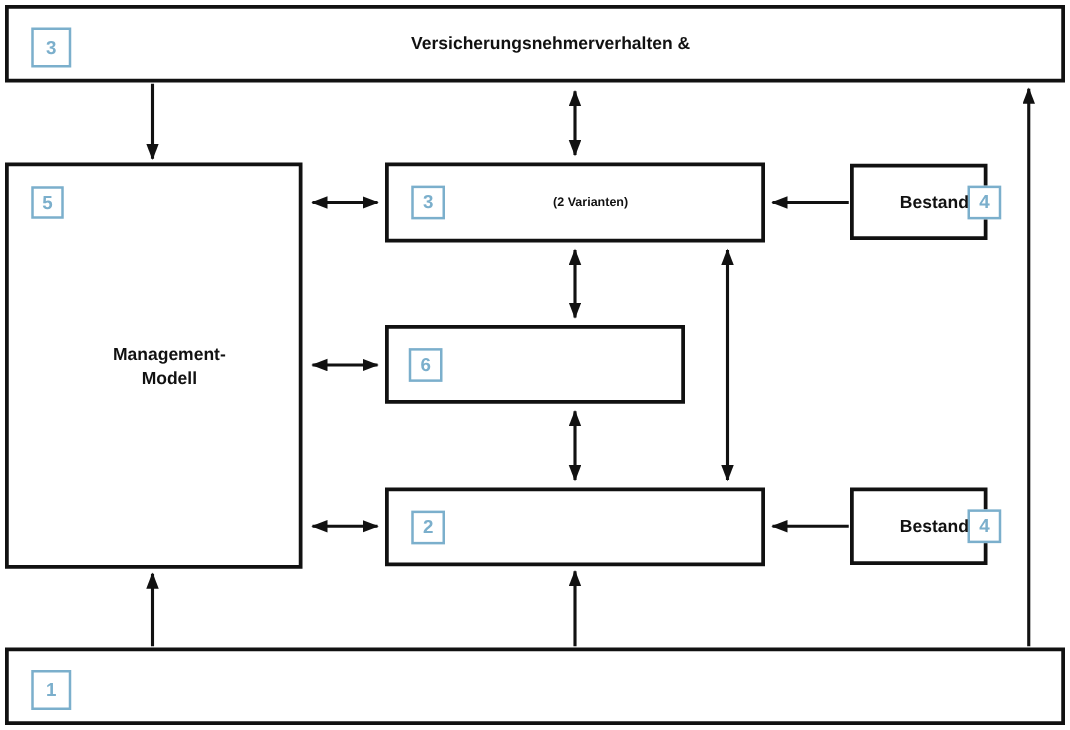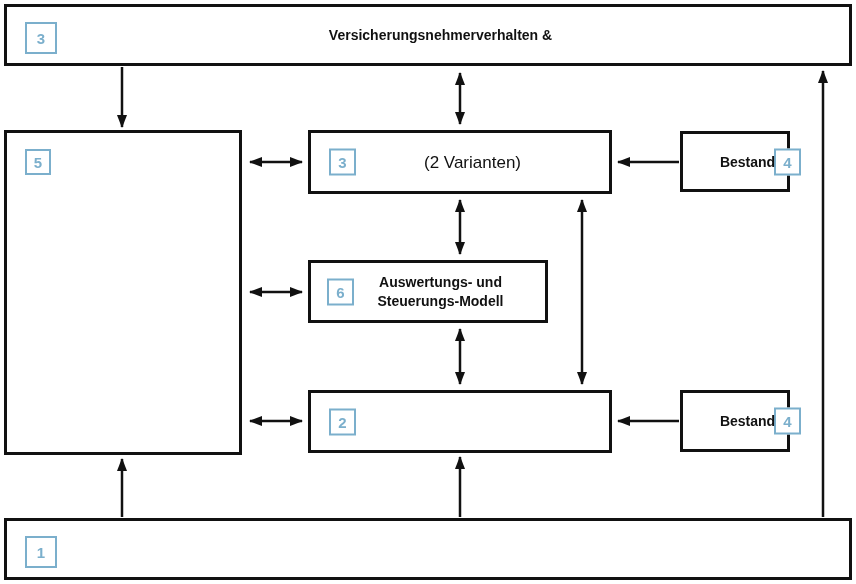--- a/index.html
+++ b/index.html
@@ -39,21 +39,21 @@
   .badge-lc    { left:18px; top:50%; transform:translateY(-50%); }
   .badge-lc2   { left:16px; top:50%; transform:translateY(-50%); }
   .badge-re    { right:-14px; top:50%; transform:translateY(-50%); }
 
   .lbl {
     position:absolute; left:0; right:0; top:50%; transform:translateY(-50%);
     text-align:center; font-weight:bold; font-size:14px; line-height:19px;
     white-space:nowrap;
     padding-left:25px;
   }
-  .lbl .sub { font-weight:normal; font-size:17px; }
+  .lbl .sub { font-weight:bold; font-size:10px; }
 </style>
 </head>
 <body>
 
 <div class="canvas">
 
   <svg class="arrows" viewBox="0 0 856 584">
     <defs>
       <marker id="ah-end" markerUnits="userSpaceOnUse" markerWidth="14" markerHeight="11" refX="12" refY="5" orient="auto">
         <path class="head" d="M0,0 L13,5 L0,10 Z"></path>
@@ -81,36 +81,34 @@
   <div class="box" id="b-external">
     <span class="badge lg badge-tl">3</span>
     <div class="lbl">
       <div>Versicherungsnehmerverhalten &amp;</div>
     </div>
   </div>
 
   <div class="box" id="b-management">
     <span class="badge badge-tl-sm">5</span>
     <div class="lbl">
+      <div>Management-</div>
+      <div>Modell</div>
     </div>
   </div>
 
   <div class="box" id="b-liability">
     <span class="badge sm badge-lc">3</span>
     <div class="lbl">
       <div class="sub">(2 Varianten)</div>
     </div>
   </div>
 
   <div class="box" id="b-evaluation">
     <span class="badge sm badge-lc2">6</span>
-    <div class="lbl">
-      <div>Auswertungs- und</div>
-      <div>Steuerungs-Modell</div>
-    </div>
   </div>
 
   <div class="box" id="b-asset">
     <span class="badge sm badge-lc">2</span>
   </div>
 
   <div class="box" id="b-bestand1">
     <span class="badge sm badge-re">4</span>
     <div class="lbl">
       <div>Bestand</div>

